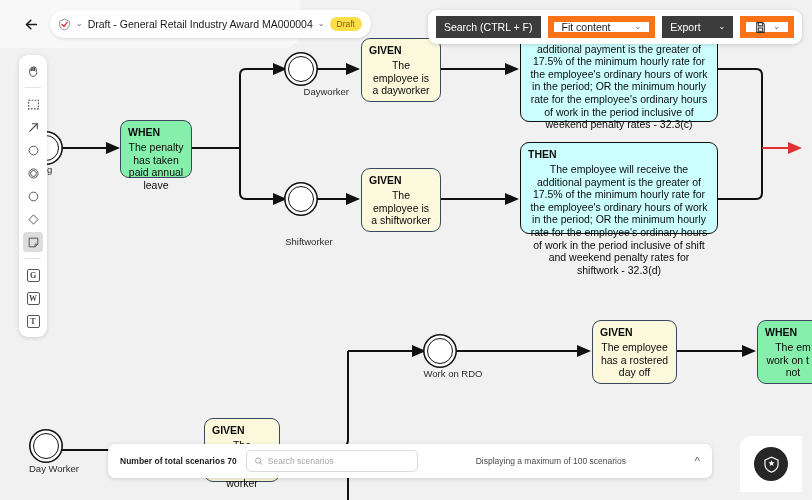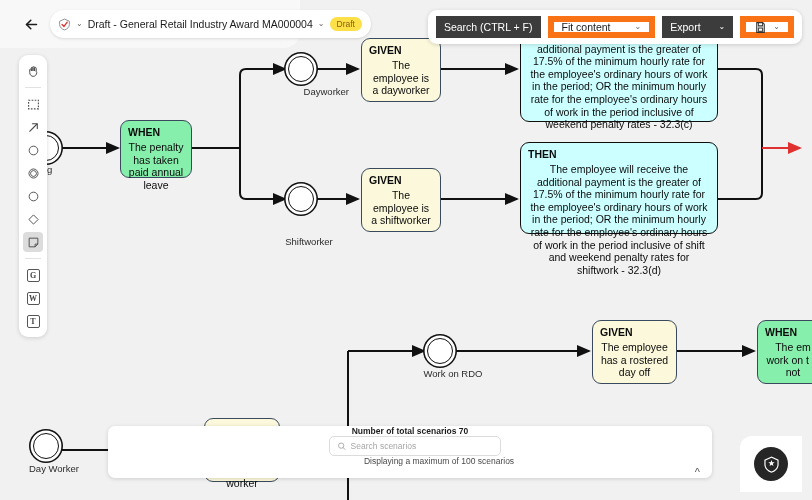--- a/index.html
+++ b/index.html
@@ -163,28 +163,27 @@
     font-size: 8px; font-weight: bold;
     display: flex; align-items: center; justify-content: center;
     color: #444;
     font-family: "Liberation Serif", serif;
   }
 
   
   .bottombar {
     position: absolute;
     left: 108px; bottom: 22px;
-    width: 604px; height: 52px;
+    width: 604px; height: 34px;
     background: #ffffff;
     border-radius: 7px;
     box-shadow: 0 1px 4px rgba(0,0,0,.15);
     display: flex; align-items: center;
     padding: 0 12px;
     z-index: 20;
-    flex-direction: column;
   }
   .bb-count { font-size: 8.5px; font-weight: bold; color: #1c1c1c; white-space: nowrap; }
   .bb-search {
     margin-left: 9px;
     width: 172px; height: 22px;
     border: 1px solid #dcdcdc;
     border-radius: 5px;
     display: flex; align-items: center; gap: 5px;
     padding: 0 7px;
   }

